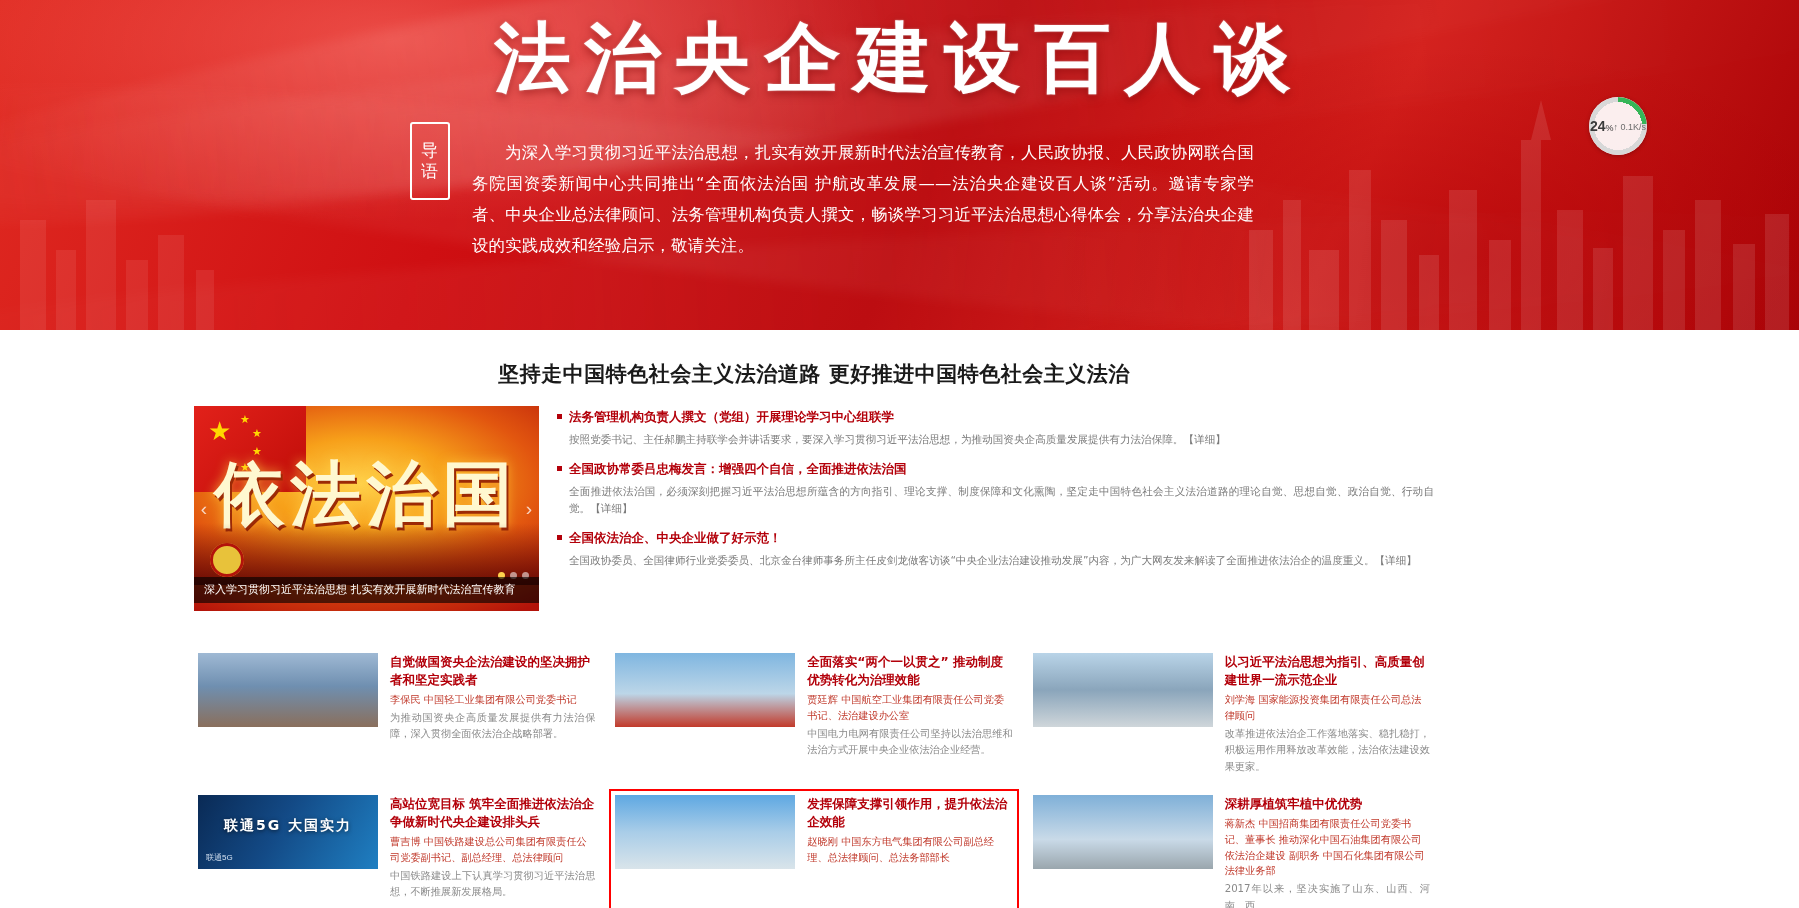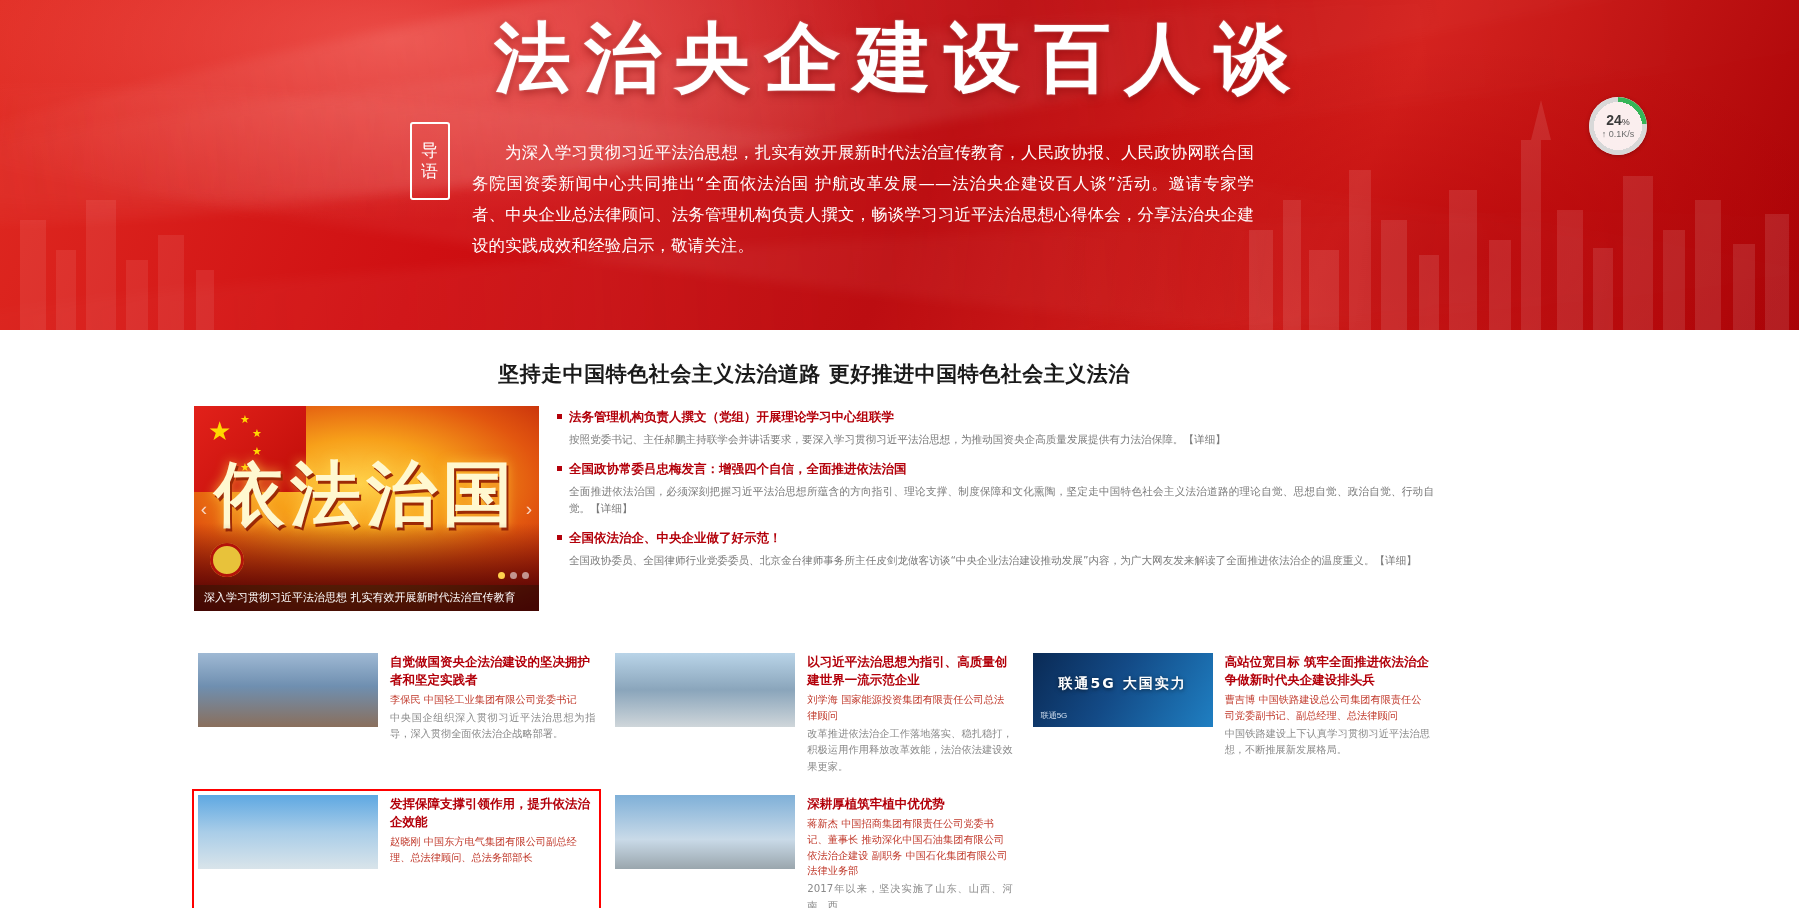--- a/index.html
+++ b/index.html
@@ -113,21 +113,21 @@
   .dl-widget {
     position: absolute;
     right: 152px;
     top: 97px;
     width: 58px;
     height: 58px;
     border-radius: 50%;
     background: rgba(255,255,255,0.93);
     box-shadow: 0 1px 4px rgba(0,0,0,0.25);
     display: flex;
-    flex-direction: column;
+    flex-direction: row;
     align-items: center;
     justify-content: center;
   }
   .dl-ring {
     position: absolute;
     inset: 0;
     border-radius: 50%;
     background: conic-gradient(#36b558 0% 24%, #d8d8d8 24% 100%);
     -webkit-mask: radial-gradient(circle, transparent 0 24px, #000 24px);
     mask: radial-gradient(circle, transparent 0 24px, #000 24px);
@@ -221,21 +221,21 @@
   .slide-emblem {
     position: absolute;
     left: 16px; bottom: 34px;
     width: 34px; height: 34px;
     border-radius: 50%;
     background: #e8c23a;
     box-shadow: inset 0 0 0 3px #b3130a;
   }
   .slide-caption {
     position: absolute;
-    left: 0; right: 0; bottom: 0;
+    left: 0; right: 0; bottom: 8px;
     height: 26px;
     background: rgba(0,0,0,0.62);
     color: #ffffff;
     font-size: 11px;
     line-height: 26px;
     padding-left: 10px;
     white-space: nowrap;
     overflow: hidden;
     font-family: "DejaVu Sans", sans-serif;
   }
@@ -472,24 +472,34 @@
 
     <div class="grid">
 
       <div class="card">
         <div class="thumb t1">
           <div class="thumb-sub"></div>
         </div>
         <div class="card-body">
           <div class="card-title">自觉做国资央企法治建设的坚决拥护者和坚定实践者</div>
           <div class="card-meta">李保民 中国轻工业集团有限公司党委书记</div>
-          <div class="card-desc">中央国企组织深入贯彻习近平法治思想为指导，深入贯彻全面依法治企战略部署。</div>
-        </div>
-      </div>
-
+          <div class="card-desc">为推动国资央企高质量发展提供有力法治保障，深入贯彻全面依法治企战略部署。</div>
+        </div>
+      </div>
+
+      <div class="card">
+        <div class="thumb t2">
+          <div class="thumb-sub"></div>
+        </div>
+        <div class="card-body">
+          <div class="card-title">全面落实“两个一以贯之” 推动制度优势转化为治理效能</div>
+          <div class="card-meta">贾廷辉 中国航空工业集团有限责任公司党委书记、法治建设办公室</div>
+          <div class="card-desc">中国电力电网有限责任公司坚持以法治思维和法治方式开展中央企业依法治企业经营。</div>
+        </div>
+      </div>
 
       <div class="card">
         <div class="thumb t3">
           <div class="thumb-sub"></div>
         </div>
         <div class="card-body">
           <div class="card-title">以习近平法治思想为指引、高质量创建世界一流示范企业</div>
           <div class="card-meta">刘学海 国家能源投资集团有限责任公司总法律顾问</div>
           <div class="card-desc">改革推进依法治企工作落地落实、稳扎稳打，积极运用作用释放改革效能，法治依法建设效果更家。</div>
         </div>

